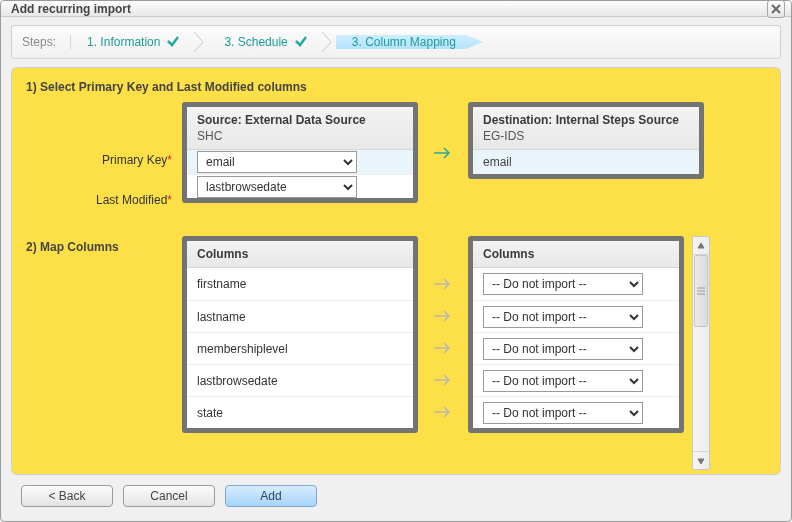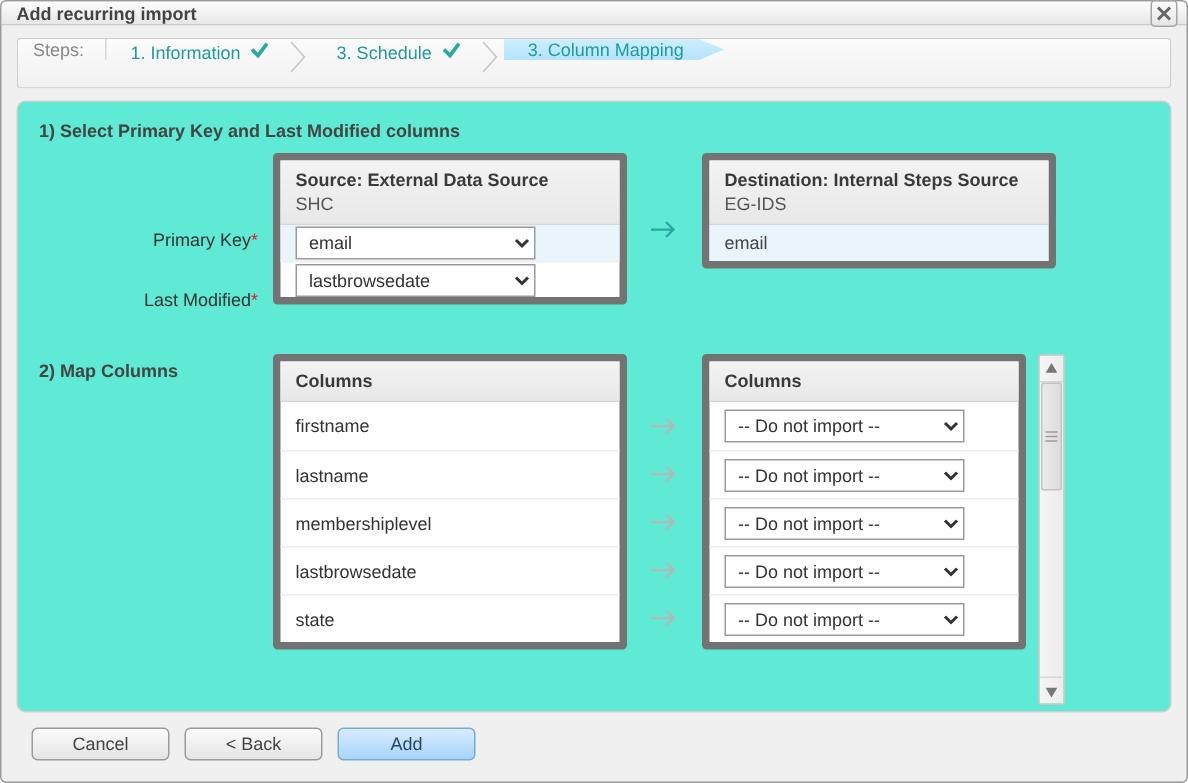--- a/index.html
+++ b/index.html
@@ -44,21 +44,21 @@
     display:flex; flex-direction:column;
     overflow:hidden;
   }
 
   .steps {
     height:34px;
     background:linear-gradient(#fbfbfb,#f1f1f1);
     border:1px solid #cfcfcf;
     border-bottom:1px solid #d6d6d6;
     border-radius:3px;
-    display:flex; align-items:flex-start;
+    display:flex; align-items:center;
     overflow:hidden;
   }
   .steps .lbl {
     padding:0 14px 0 10px;
     display:flex; align-items:center;
     color:#888;
     border-right:1px solid #d6d6d6;
   }
   .step {
     display:flex; align-items:center;
@@ -81,21 +81,21 @@
     position:absolute; right:-17px; top:0; bottom:0;
     width:17px;
     background:linear-gradient(#cdeeff,#b4e3fb);
     clip-path:polygon(0 0, 100% 50%, 0 100%);
     border-right:0;
   }
 
   .panel {
     flex:1;
     margin-top:8px;
-    background:#5eead4;
+    background:#fde047;
     border:1px solid #cfcfcf;
     border-radius:6px;
     padding:8px 12px 4px 14px;
     overflow:hidden;
     display:flex; flex-direction:column;
   }
   .sec-title { font-weight:bold; color:#444; margin:4px 0 8px 0; }
 
   .sec1-grid {
     display:flex; align-items:flex-start;
@@ -422,18 +422,18 @@
                 <svg viewBox="0 0 8 8">
                   <path d="M4 7 L1 2 H7 Z"></path>
                 </svg>
               </div>
           </div>
         </div>
       </div>
     </div>
 
     <div class="footer">
+      <button class="btn">&lt; Back</button>
       <button class="btn">Cancel</button>
-      <button class="btn">&lt; Back</button>
       <button class="btn primary">Add</button>
     </div>
   </div>
 </div>
 
 </body></html>

